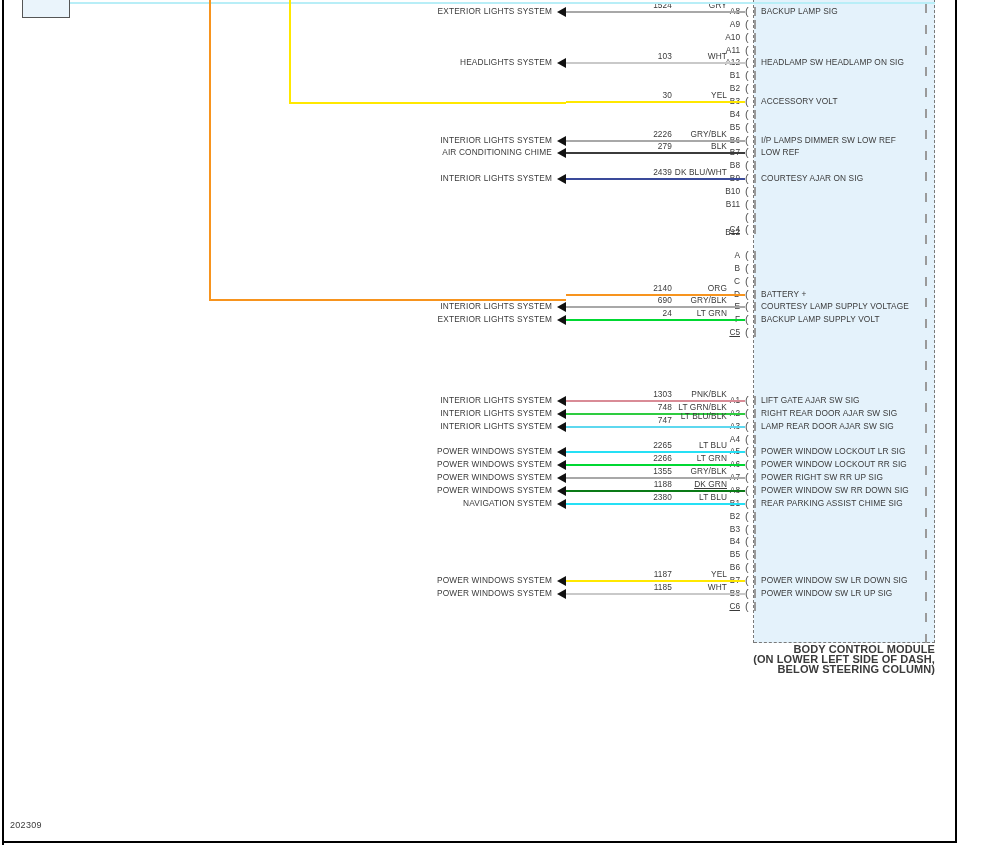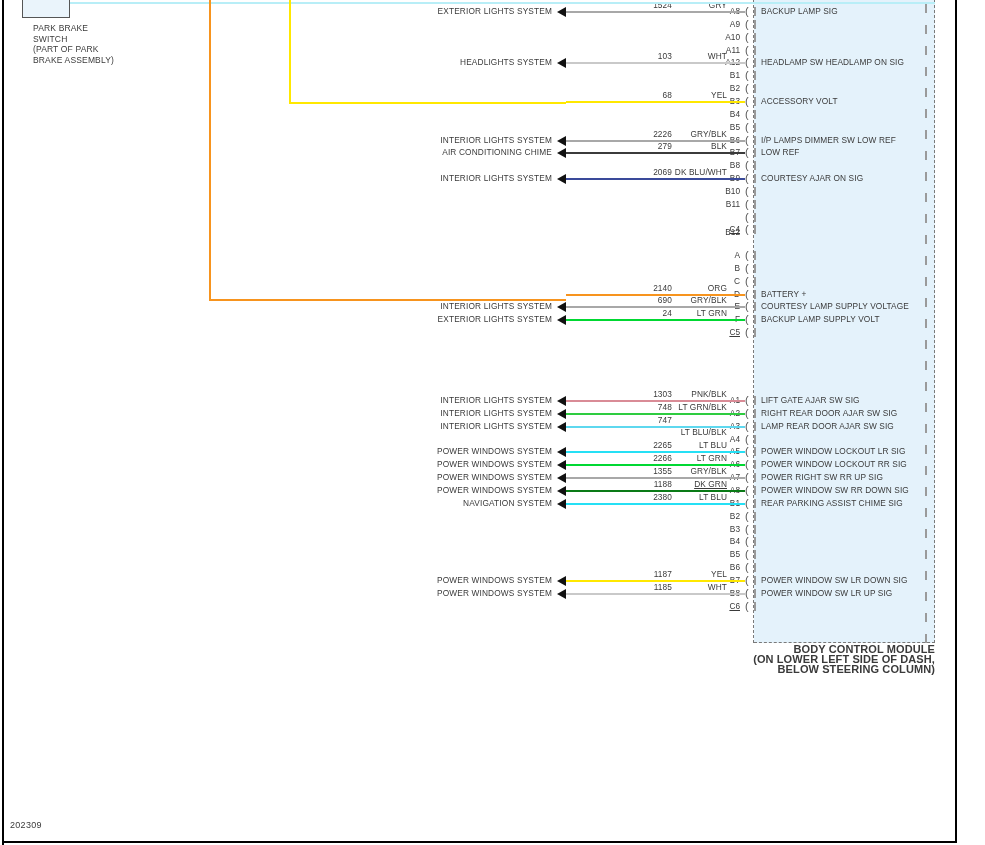--- a/index.html
+++ b/index.html
@@ -127,24 +127,20 @@
   <div class="frame-right"></div>
   <div class="frame-bottom"></div>
 
   <div class="pb-box">
     
     
     
     
     
   </div>
-  <div class="pb-label">PARK BRAKE
-SWITCH
-(PART OF PARK
-BRAKE ASSEMBLY)</div>
 
   <div class="bcm-box"></div>
   <div class="bcm-left-dash"></div>
   <div class="bcm-caption">BODY CONTROL MODULE
 (ON LOWER LEFT SIDE OF DASH,
 BELOW STEERING COLUMN)</div>
 
   <div id="layer">
       <div class="pin-id" style="left: 716px; top: 6px;">A8</div>
       <div class="pin-brk" style="left: 745px; top: 7px;">(</div>
@@ -176,21 +172,21 @@
       <div class="pin-id" style="left: 716px; top: 70.25px;">B1</div>
       <div class="pin-brk" style="left: 745px; top: 71.25px;">(</div>
       <div class="pin-tick" style="left: 754px; top: 71.25px;"></div>
       <div class="pin-id" style="left: 716px; top: 83.1px;">B2</div>
       <div class="pin-brk" style="left: 745px; top: 84.1px;">(</div>
       <div class="pin-tick" style="left: 754px; top: 84.1px;"></div>
       <div class="pin-id" style="left: 716px; top: 95.95px;">B3</div>
       <div class="pin-brk" style="left: 745px; top: 96.95px;">(</div>
       <div class="pin-tick" style="left: 754px; top: 96.95px;"></div>
       <div class="w" style="left: 566px; top: 100.95px; width: 179px; background: rgb(255, 232, 0);"></div>
-      <div class="cnum" style="left: 612px; top: 89.95px; width: 60px;">68</div>
+      <div class="cnum" style="left: 612px; top: 89.95px; width: 60px;">30</div>
       <div class="ccol" style="left: 655px; top: 89.95px; width: 72px;">YEL</div>
       <div class="sig" style="left: 761px; top: 95.95px;">ACCESSORY VOLT</div>
       <div class="pin-id" style="left: 716px; top: 108.8px;">B4</div>
       <div class="pin-brk" style="left: 745px; top: 109.8px;">(</div>
       <div class="pin-tick" style="left: 754px; top: 109.8px;"></div>
       <div class="pin-id" style="left: 716px; top: 121.65px;">B5</div>
       <div class="pin-brk" style="left: 745px; top: 122.65px;">(</div>
       <div class="pin-tick" style="left: 754px; top: 122.65px;"></div>
       <div class="pin-id" style="left: 716px; top: 134.5px;">B6</div>
       <div class="pin-brk" style="left: 745px; top: 135.5px;">(</div>
@@ -210,21 +206,21 @@
       <div class="sig" style="left: 761px; top: 147.35px;">LOW REF</div>
       <div class="arrow" style="left: 557px; top: 148.35px;"></div>
       <div class="sys" style="left: 372px; top: 147.35px; width: 180px;">AIR CONDITIONING CHIME</div>
       <div class="pin-id" style="left: 716px; top: 160.2px;">B8</div>
       <div class="pin-brk" style="left: 745px; top: 161.2px;">(</div>
       <div class="pin-tick" style="left: 754px; top: 161.2px;"></div>
       <div class="pin-id" style="left: 716px; top: 173.05px;">B9</div>
       <div class="pin-brk" style="left: 745px; top: 174.05px;">(</div>
       <div class="pin-tick" style="left: 754px; top: 174.05px;"></div>
       <div class="w" style="left: 566px; top: 178.05px; width: 179px; background: rgb(58, 74, 154);"></div>
-      <div class="cnum" style="left: 612px; top: 167.05px; width: 60px;">2069</div>
+      <div class="cnum" style="left: 612px; top: 167.05px; width: 60px;">2439</div>
       <div class="ccol" style="left: 655px; top: 167.05px; width: 72px;">DK BLU/WHT</div>
       <div class="sig" style="left: 761px; top: 173.05px;">COURTESY AJAR ON SIG</div>
       <div class="arrow" style="left: 557px; top: 174.05px;"></div>
       <div class="sys" style="left: 372px; top: 173.05px; width: 180px;">INTERIOR LIGHTS SYSTEM</div>
       <div class="pin-id" style="left: 716px; top: 185.9px;">B10</div>
       <div class="pin-brk" style="left: 745px; top: 186.9px;">(</div>
       <div class="pin-tick" style="left: 754px; top: 186.9px;"></div>
       <div class="pin-id" style="left: 716px; top: 198.75px;">B11</div>
       <div class="pin-brk" style="left: 745px; top: 199.75px;">(</div>
       <div class="pin-tick" style="left: 754px; top: 199.75px;"></div>
@@ -287,21 +283,21 @@
       <div class="cnum" style="left: 612px; top: 401.85px; width: 60px;">748</div>
       <div class="ccol" style="left: 655px; top: 401.85px; width: 72px;">LT GRN/BLK</div>
       <div class="sig" style="left: 761px; top: 407.85px;">RIGHT REAR DOOR AJAR SW SIG</div>
       <div class="arrow" style="left: 557px; top: 408.85px;"></div>
       <div class="sys" style="left: 372px; top: 407.85px; width: 180px;">INTERIOR LIGHTS SYSTEM</div>
       <div class="pin-id" style="left: 716px; top: 420.7px;">A3</div>
       <div class="pin-brk" style="left: 745px; top: 421.7px;">(</div>
       <div class="pin-tick" style="left: 754px; top: 421.7px;"></div>
       <div class="w" style="left: 566px; top: 425.7px; width: 179px; background: rgb(94, 216, 239);"></div>
       <div class="cnum" style="left: 612px; top: 414.7px; width: 60px;">747</div>
-      <div class="ccol" style="left: 655px; top: 427px; width: 72px; text-align: right;">LT BLU/BLK</div>
+      <div class="ccol" style="left: 655px; top: 411px; width: 72px; text-align: right;">LT BLU/BLK</div>
       <div class="sig" style="left: 761px; top: 420.7px;">LAMP REAR DOOR AJAR SW SIG</div>
       <div class="arrow" style="left: 557px; top: 421.7px;"></div>
       <div class="sys" style="left: 372px; top: 420.7px; width: 180px;">INTERIOR LIGHTS SYSTEM</div>
       <div class="pin-id" style="left: 716px; top: 433.55px;">A4</div>
       <div class="pin-brk" style="left: 745px; top: 434.55px;">(</div>
       <div class="pin-tick" style="left: 754px; top: 434.55px;"></div>
       <div class="pin-id" style="left: 716px; top: 446.4px;">A5</div>
       <div class="pin-brk" style="left: 745px; top: 447.4px;">(</div>
       <div class="pin-tick" style="left: 754px; top: 447.4px;"></div>
       <div class="w" style="left: 566px; top: 451.4px; width: 179px; background: rgb(37, 224, 245);"></div>

